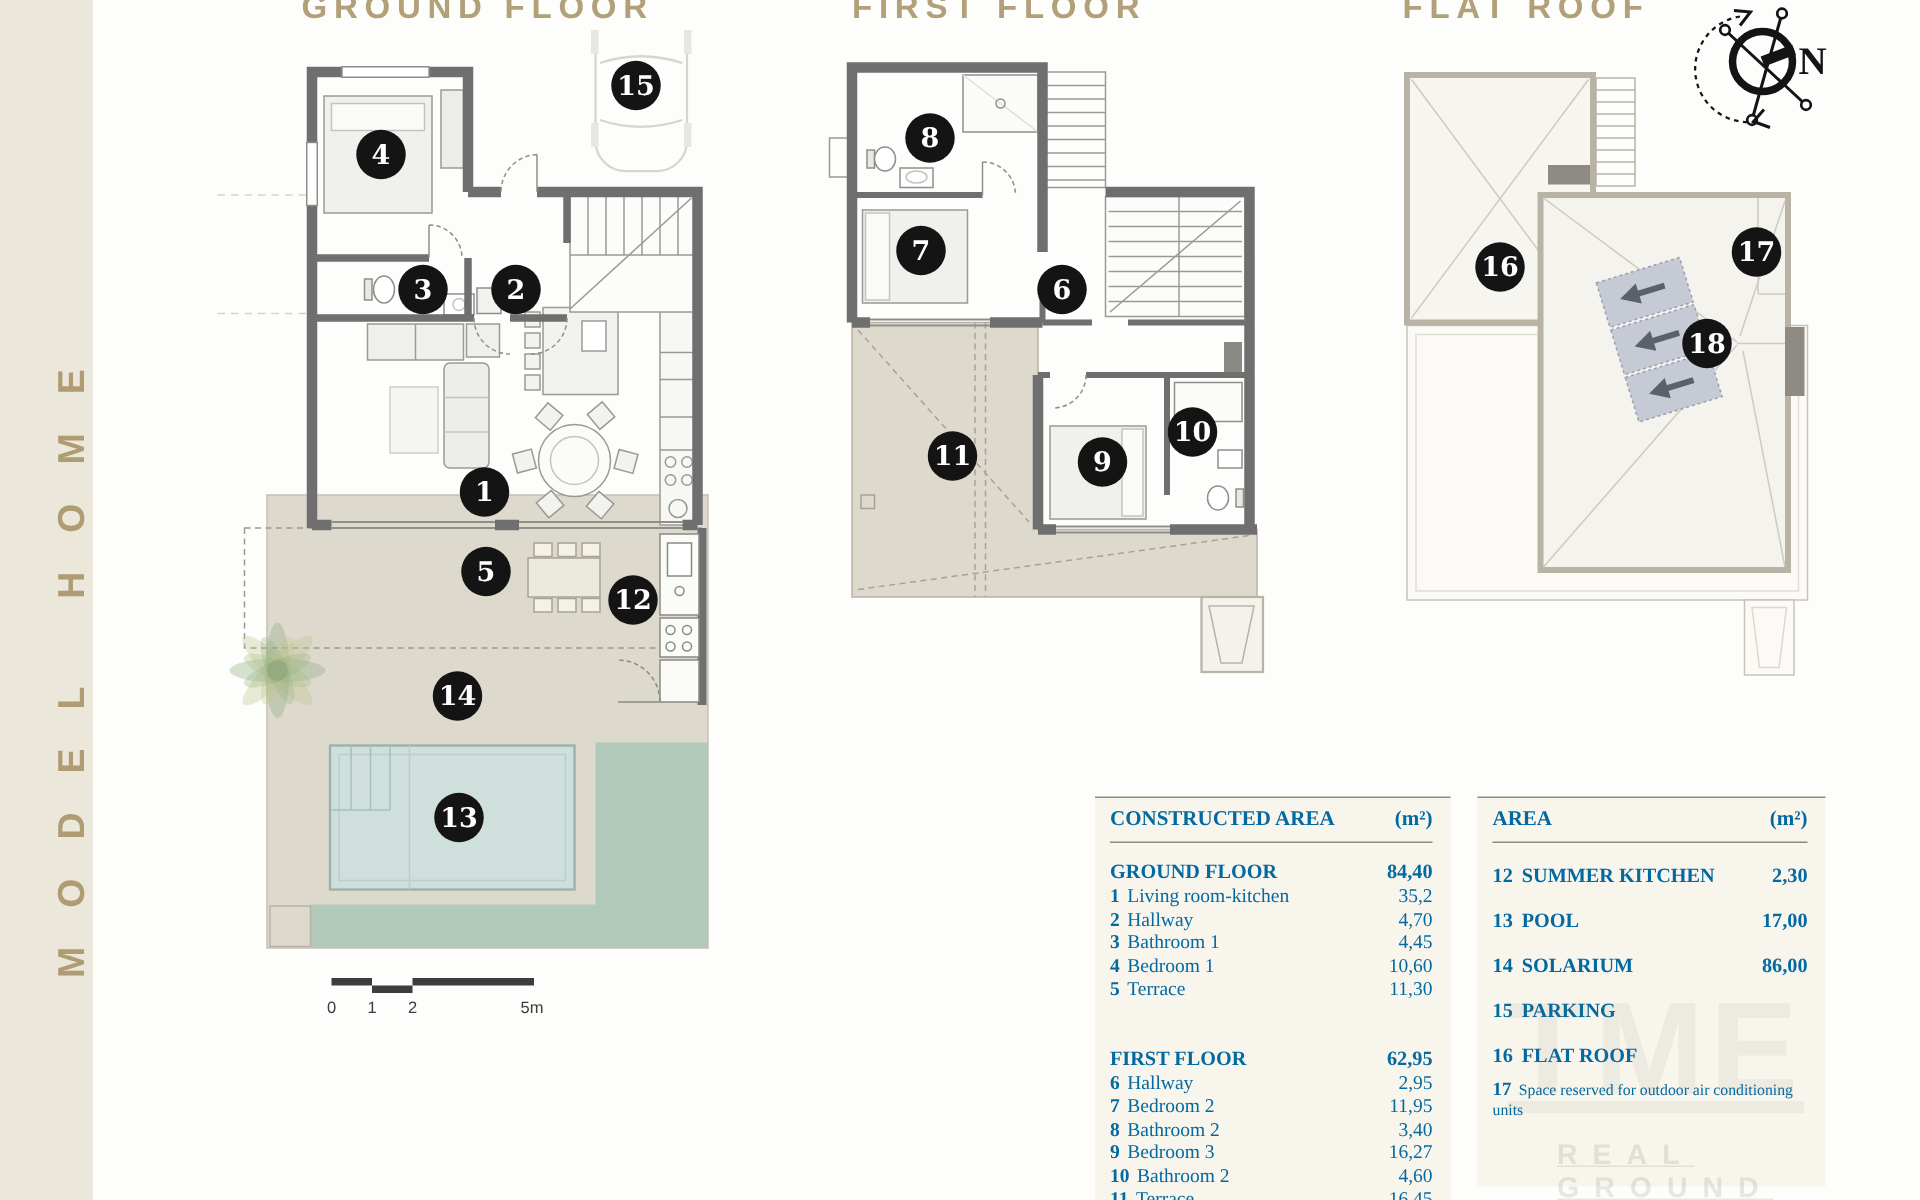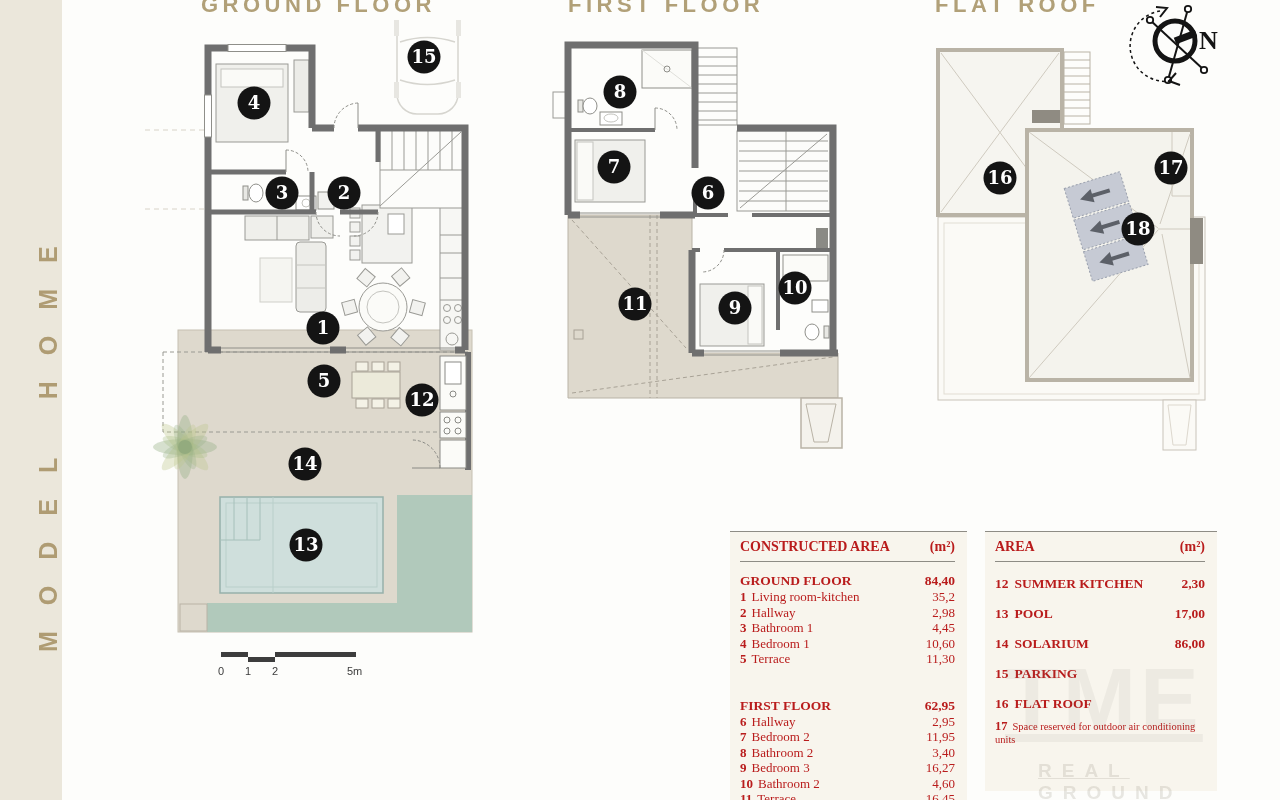--- a/index.html
+++ b/index.html
@@ -11,21 +11,21 @@
   .vlabel{position:absolute;left:34px;top:652px;transform:rotate(-90deg);transform-origin:0 0;
           white-space:nowrap;font-weight:700;font-size:25px;letter-spacing:26px;color:#af9c73;}
   
   .ptitle{position:absolute;top:-8px;font-weight:700;font-size:22px;letter-spacing:4.5px;
           color:#b1a078;white-space:nowrap;}
   
   .mk circle{fill:#141414;}
   .mk text{fill:#ffffff;font-family:"DejaVu Serif",serif;font-weight:700;font-size:18px;
            text-anchor:middle;}
   
-  .datatable{position:absolute;background:#f8f5ed;color:#b91c1c;box-sizing:border-box;
+  .datatable{position:absolute;background:#f8f5ed;color:#0369a1;box-sizing:border-box;
              border-top:1px solid #8e8c85;padding:7px 12px 0 10px;overflow:hidden;
              font-family:"Liberation Serif","DejaVu Serif",serif;}
   .thead{display:flex;justify-content:space-between;font-weight:700;font-size:14px;
          padding-bottom:6px;border-bottom:1px solid #8e8c85;}
   .trow{display:flex;justify-content:space-between;font-size:13px;line-height:15.5px;}
   .trow .tname{flex:1;}
   .tnum{font-weight:700;margin-right:5px;}
   .grow{display:flex;justify-content:space-between;font-weight:700;font-size:13.5px;
         line-height:16px;}
   .tgroup1{margin-top:11px;}
@@ -467,21 +467,21 @@
       <div class="grow">
           <span>GROUND FLOOR</span>
           <span>84,40</span>
         </div>
       <div class="trow">
           <span class="tname"><span class="tnum">1</span><span>Living room-kitchen</span></span>
           <span class="tval">35,2</span>
         </div>
       <div class="trow">
           <span class="tname"><span class="tnum">2</span><span>Hallway</span></span>
-          <span class="tval">2,98</span>
+          <span class="tval">4,70</span>
         </div>
       <div class="trow">
           <span class="tname"><span class="tnum">3</span><span>Bathroom 1</span></span>
           <span class="tval">4,45</span>
         </div>
       <div class="trow">
           <span class="tname"><span class="tnum">4</span><span>Bedroom 1</span></span>
           <span class="tval">10,60</span>
         </div>
       <div class="trow">

